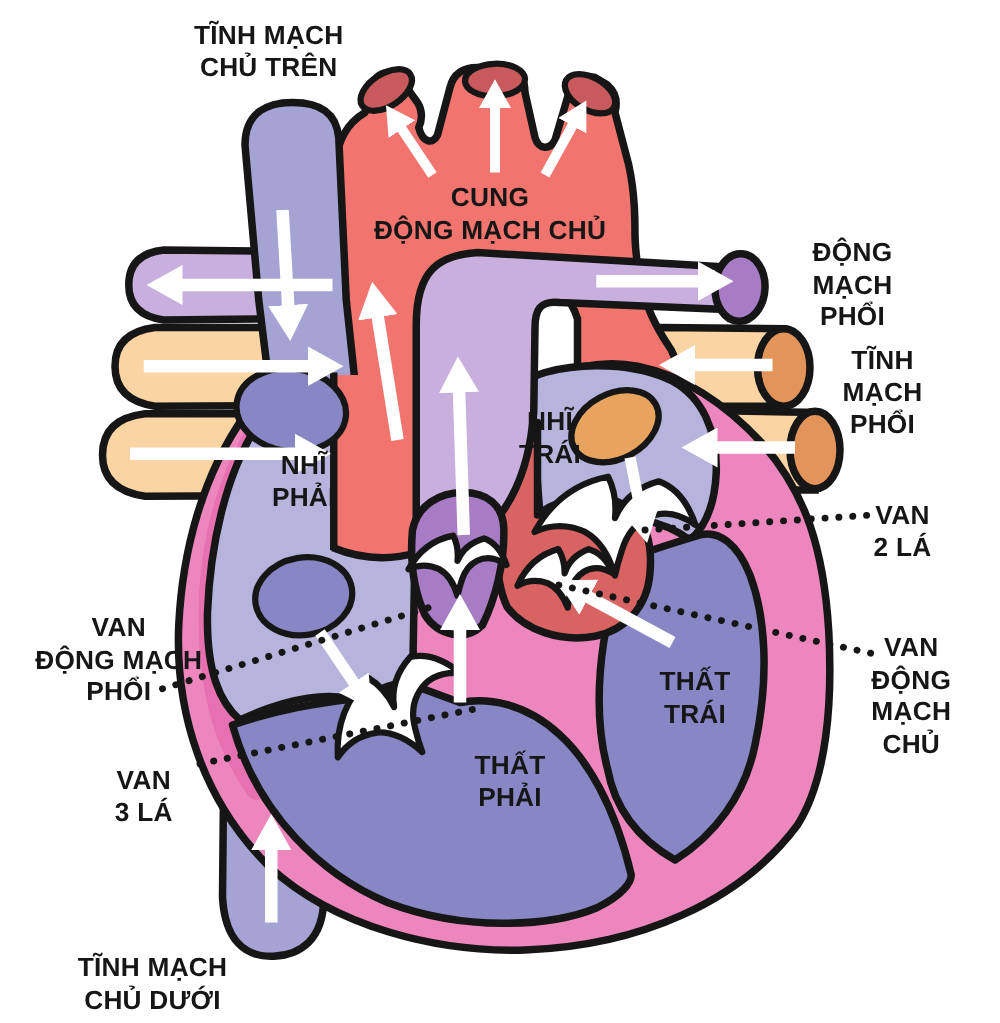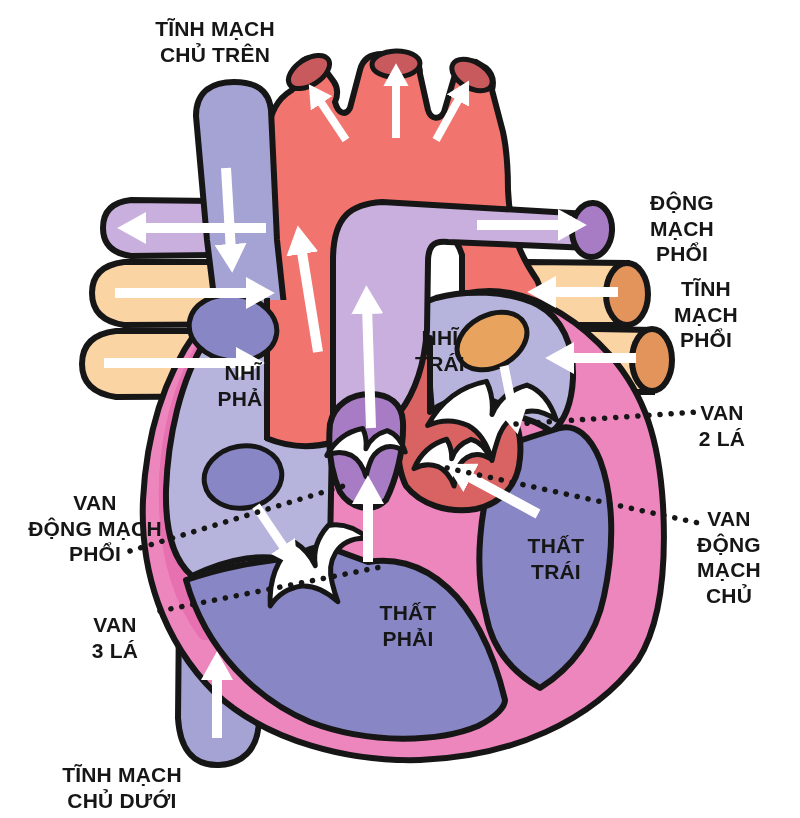--- a/index.html
+++ b/index.html
@@ -122,20 +122,22 @@
   <g stroke="#161616" stroke-width="5.5" stroke-linecap="round" stroke-dasharray="0.1 11" fill="none">
     <path d="M 516,424 L 698,412"></path>
     <path d="M 447,468 L 703,524"></path>
     <path d="M 130,551 L 350,484"></path>
     <path d="M 160,611 L 386,566"></path>
   </g>
 </svg>
 
 <div class="lbl" style="left:215px;top:16px;">TĨNH MẠCH
 CHỦ TRÊN</div>
+<div class="lbl" style="left:392px;top:146px;">CUNG
+ĐỘNG MẠCH CHỦ</div>
 <div class="lbl" style="left:682px;top:190px;">ĐỘNG MẠCH
 PHỔI</div>
 <div class="lbl" style="left:706px;top:276px;">TĨNH MẠCH
 PHỔI</div>
 <div class="lbl" style="left:722px;top:400px;">VAN
 2 LÁ</div>
 <div class="lbl" style="left:729px;top:506px;">VAN
 ĐỘNG MẠCH
 CHỦ</div>
 <div class="lbl" style="left:243px;top:360px;">NHĨ

